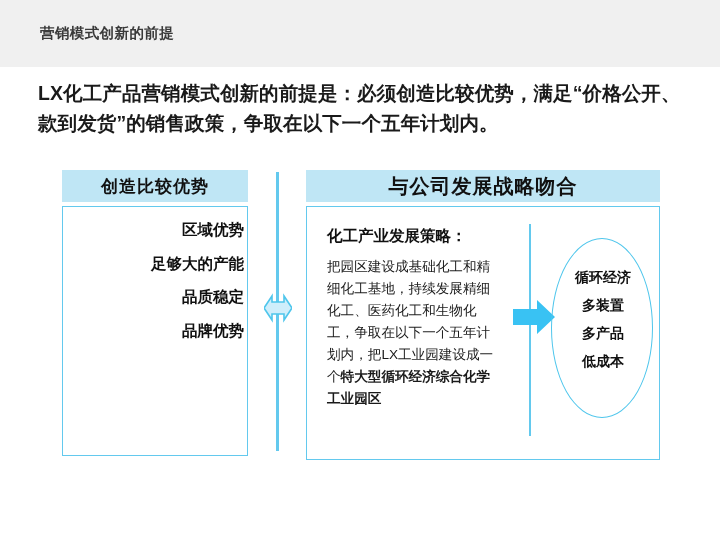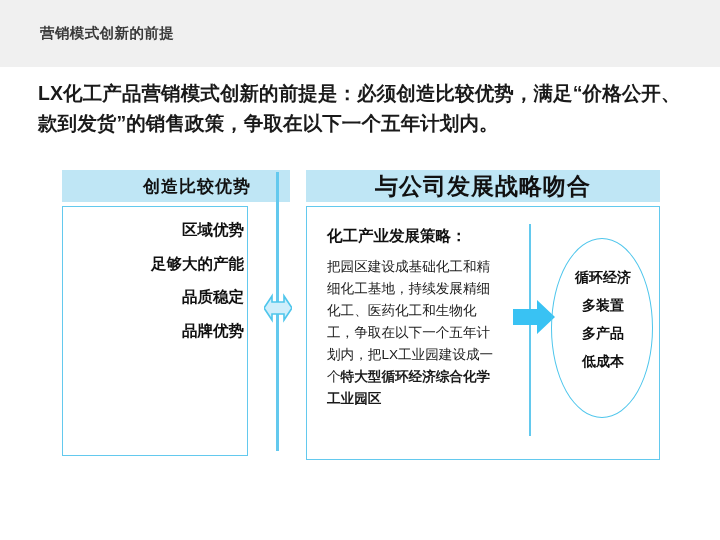--- a/index.html
+++ b/index.html
@@ -73,21 +73,20 @@
   }
 
   
   #left-panel-header {
     left: 62px;
     top: 170px;
     width: 186px;
     height: 32px;
     font-size: 17px;
     letter-spacing: 1px;
-    padding-left: 42px;
   }
   #left-panel-body {
     left: 62px;
     top: 206px;
     width: 186px;
     height: 250px;
   }
   #left-list {
     position: absolute;
     left: 94px;
@@ -120,21 +119,21 @@
     width: 28px;
     height: 40px;
   }
 
   
   #right-panel-header {
     left: 306px;
     top: 170px;
     width: 354px;
     height: 32px;
-    font-size: 23px;
+    font-size: 20px;
     letter-spacing: 1px;
   }
   #right-panel-body {
     left: 306px;
     top: 206px;
     width: 354px;
     height: 254px;
   }
 
   #strategy-heading {

